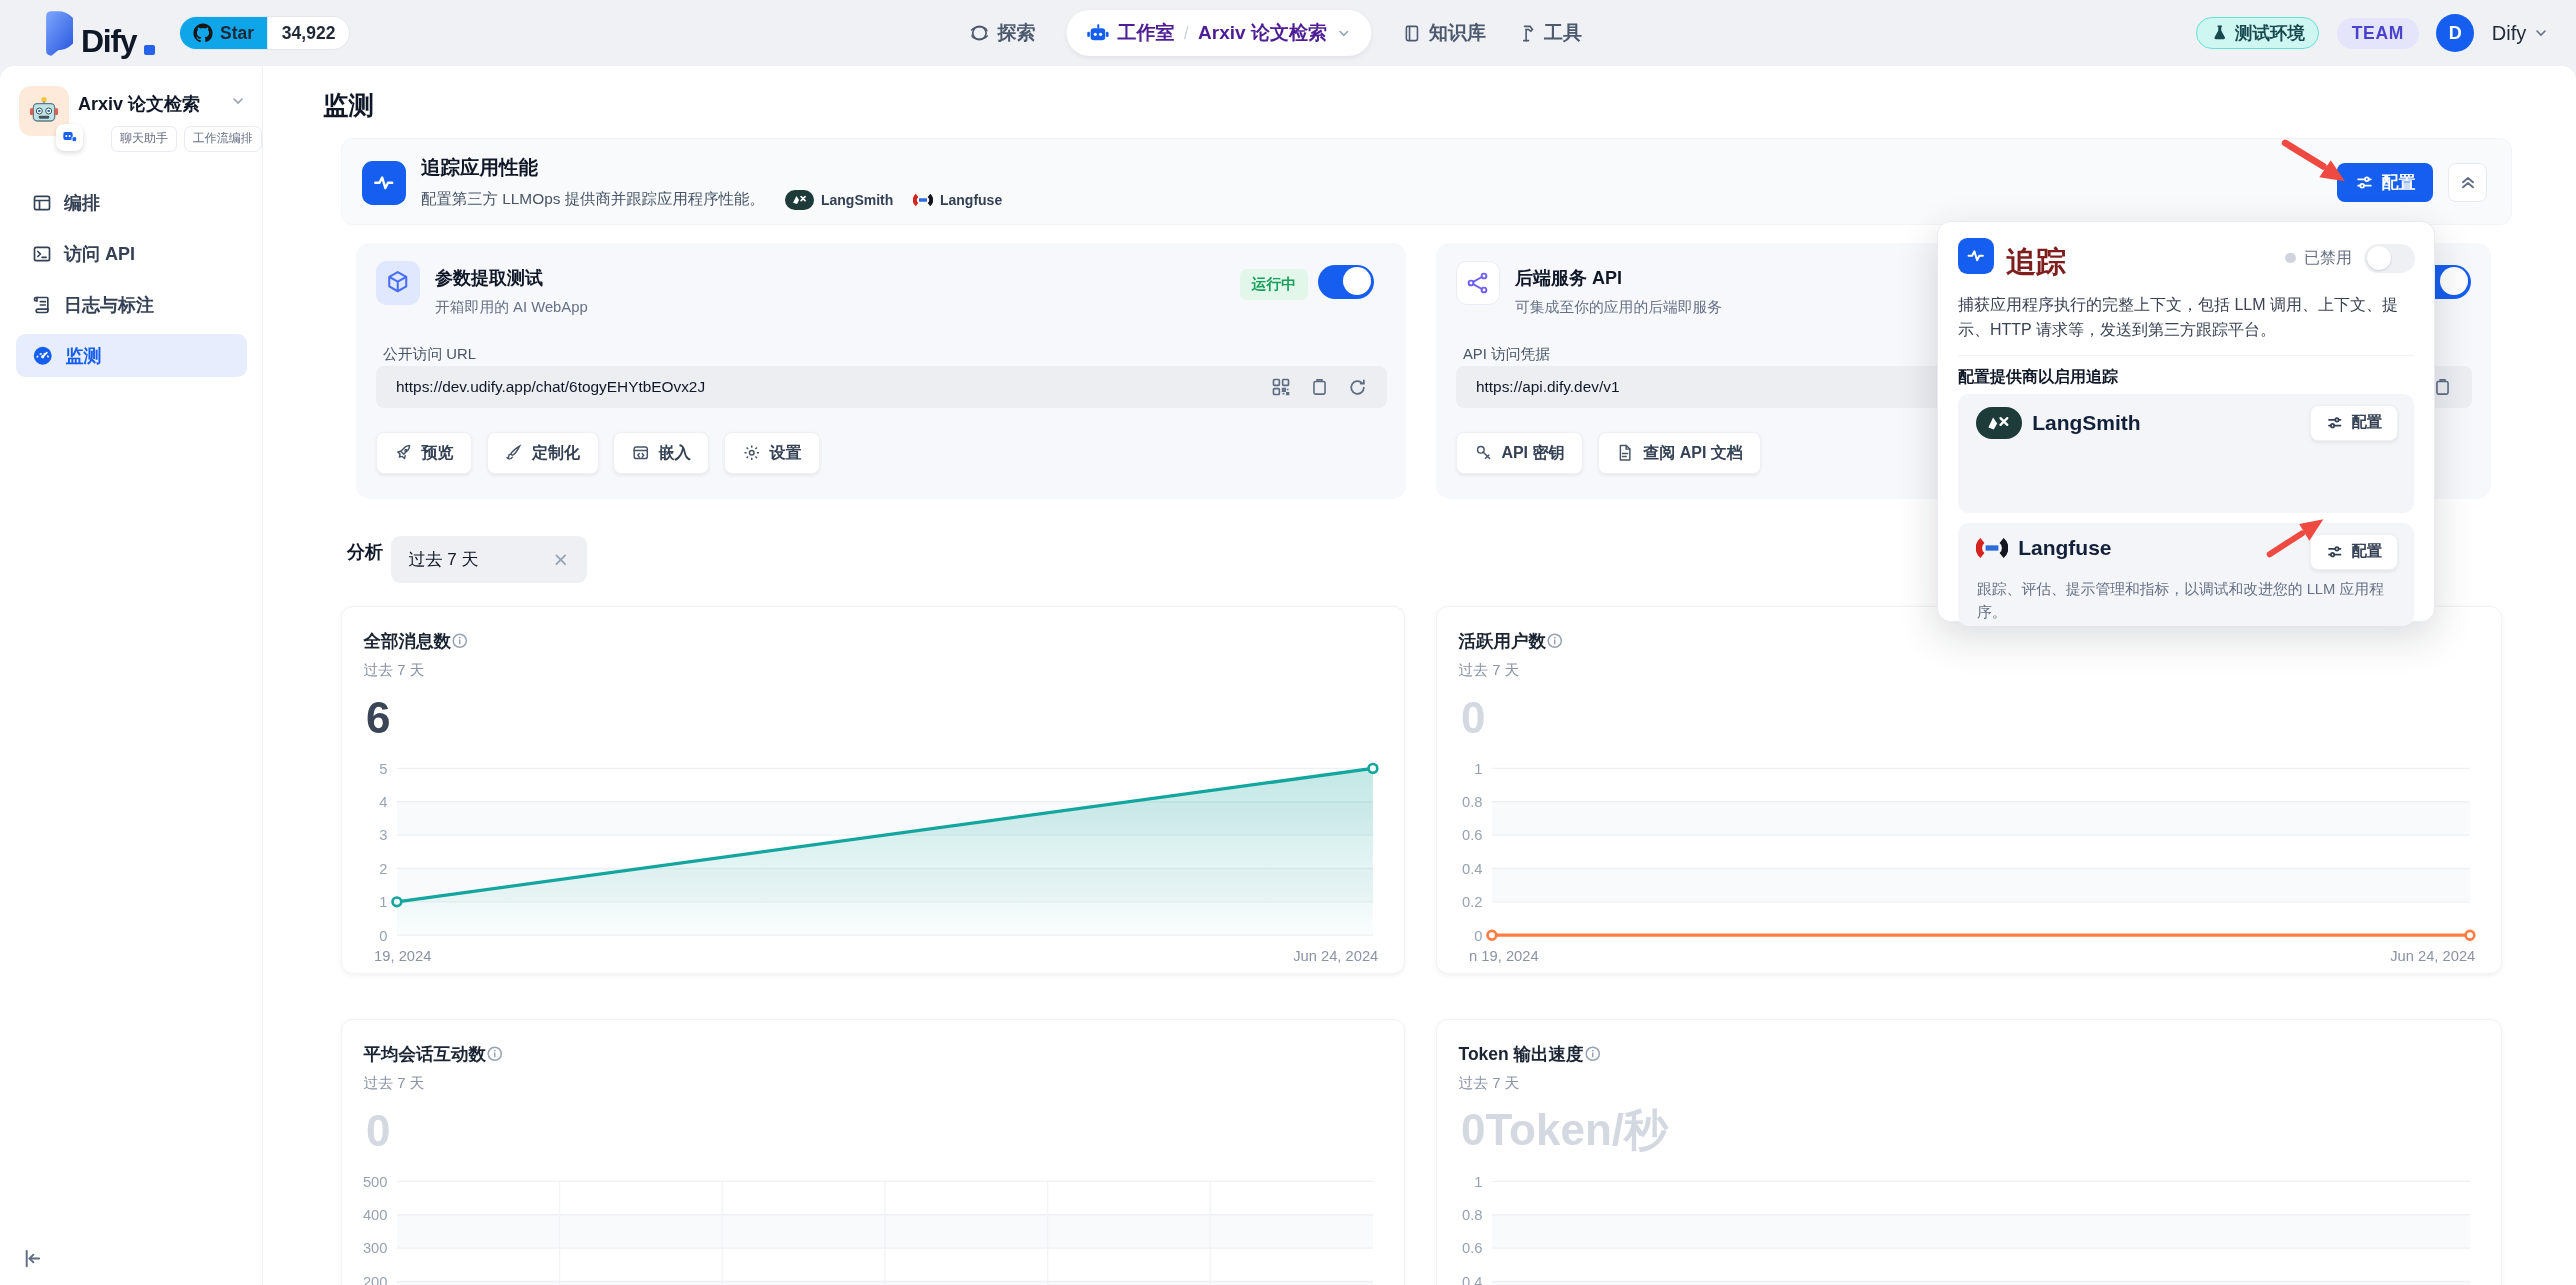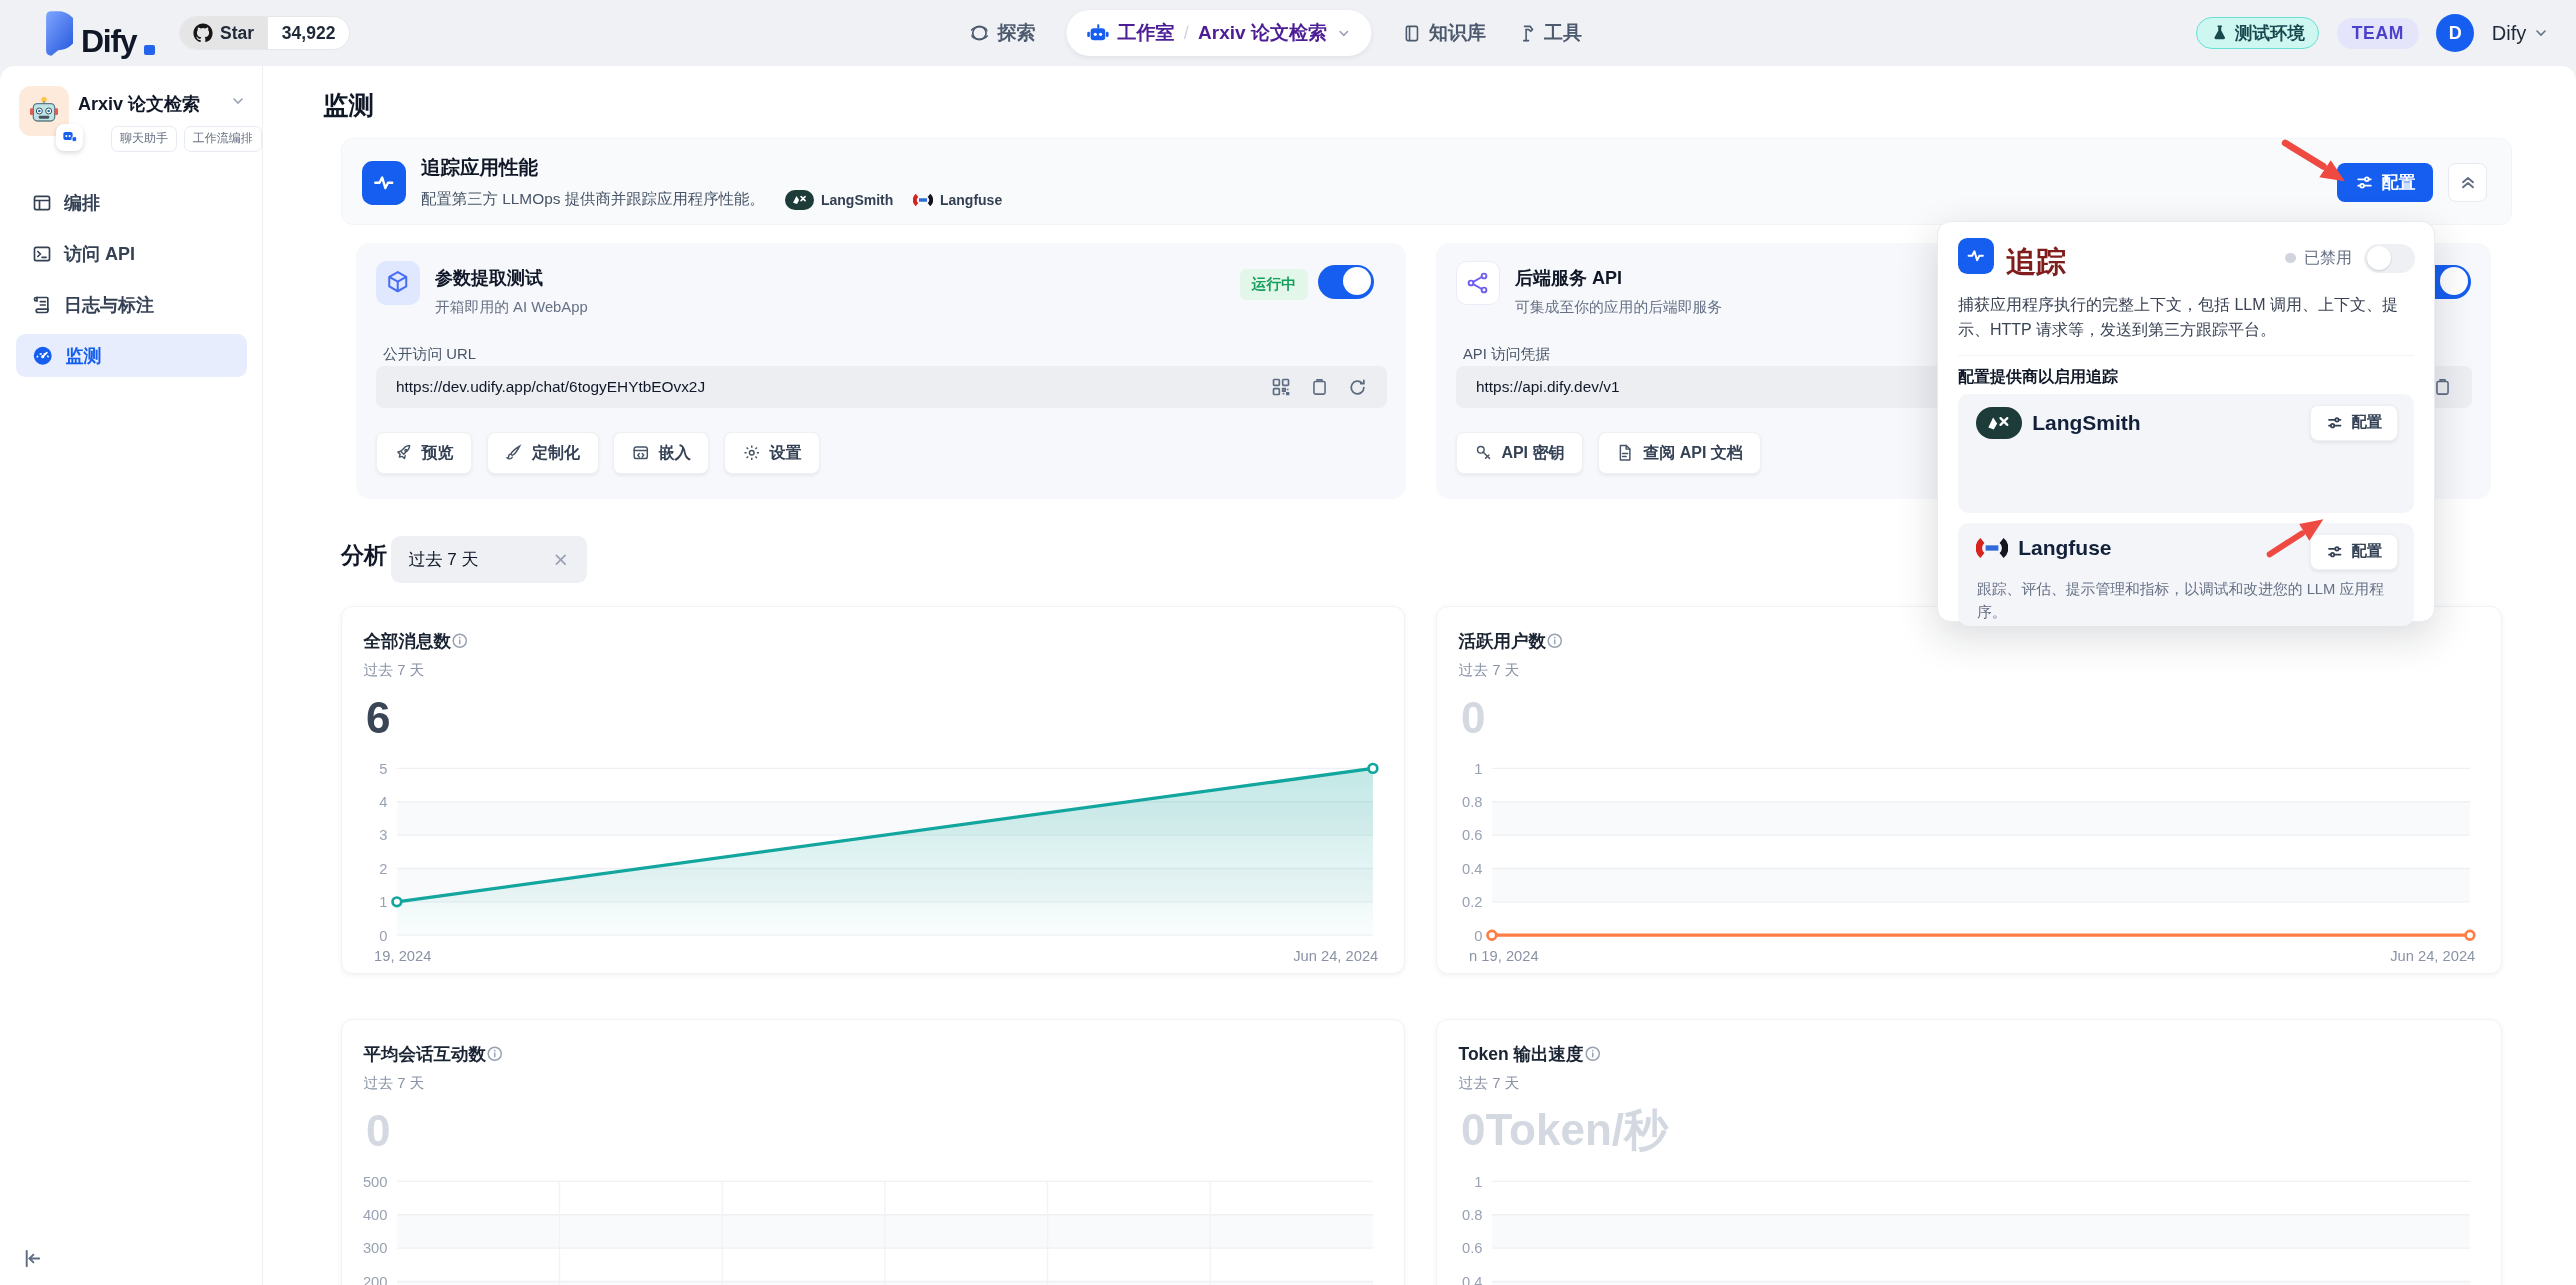--- a/index.html
+++ b/index.html
@@ -13,21 +13,21 @@
   }
   svg { display: block; }
 
   
   .header { position: absolute; left:0; top:0; width:2576px; height:66px; }
   .h-left { position:absolute; left:42px; top:0; height:66px; display:flex; align-items:center; gap:24px; }
   .logo { display:flex; align-items:flex-end; gap:8px; }
   .logo-text { font-size:32px; font-weight:800; letter-spacing:-1.3px; color:#101828; line-height:1; }
   .logo-underscore { width:10.7px; height:9.4px; background:#2563eb; border-radius:2px; margin-bottom:2px; }
   .star-badge { display:flex; height:34px; border:1.3px solid #e4e7ec; border-radius:17.5px; overflow:hidden; background:#fff; font-size:17.5px; }
-  .star-left { display:flex; align-items:center; gap:6.7px; padding:0 13.4px; background:#e5e5e5; border-right:1.3px solid #e4e7ec; color:#1f2937; font-weight:600; }
+  .star-left { display:flex; align-items:center; gap:6.7px; padding:0 13.4px; background:#0ea5e9; border-right:1.3px solid #e4e7ec; color:#1f2937; font-weight:600; }
   .star-right { display:flex; align-items:center; padding:0 13.4px; font-weight:700; color:#1f2937; }
   .h-center { position:absolute; left:50%; top:0; height:66px; transform:translateX(-52%); display:flex; align-items:center; gap:31px; }
   .nav-item { display:flex; align-items:center; gap:8px; font-size:19px; font-weight:600; color:#4d5a6e; }
   .nav-pill { display:flex; align-items:center; gap:9.4px; background:#fff; height:46px; border-radius:27px; padding:0 20px; box-shadow:0 2px 5.4px rgba(16,24,40,.07); }
   .nav-pill .ws { color:#4c1d95; font-weight:700; font-size:19px; display:flex; gap:8px; align-items:center; }
   .nav-slash { color:#cdd3dd; font-size:17.5px; }
   .h-right { position:absolute; right:27px; top:0; height:66px; display:flex; align-items:center; gap:17.5px; }
   .env-badge { display:flex; align-items:center; gap:6.7px; height:32px; padding:0 13.4px; border-radius:16px; background:#cff7f2; border:1.3px solid #67e0d6; color:#17494e; font-size:17.5px; font-weight:700; }
   .team-badge { display:flex; align-items:center; height:31px; padding:0 14.8px; border-radius:15.4px; background:#e4e5fb; color:#4c41cc; font-size:17.5px; font-weight:800; letter-spacing:0.7px; }
   .avatar { width:38px; height:38px; border-radius:50%; background:#155eef; color:#fff; font-size:18px; font-weight:700; display:flex; align-items:center; justify-content:center; }
@@ -76,21 +76,21 @@
   .toggle::after { content:""; position:absolute; top:2.7px; right:2.7px; width:28px; height:28px; border-radius:50%; background:#fff; }
   .card-toggle { position:absolute; right:32px; top:21.5px; }
   .url-label { position:absolute; left:27px; top:102px; font-size:14.8px; color:#475467; }
   .url-bar { position:absolute; left:20px; right:19px; top:123px; height:42px; background:#eceef2; border-radius:8px; display:flex; align-items:center; padding:0 20px; }
   .url-text { font-size:15.4px; color:#101828; flex:1 1 auto; white-space:nowrap; overflow:hidden; }
   .url-icons { display:flex; align-items:center; gap:19px; color:#5d6b82; }
   .actions { position:absolute; left:20px; top:189px; display:flex; gap:14.8px; }
   .act-btn { height:42px; padding:0 17.5px; background:#fff; border:1.3px solid #eef0f4; box-shadow:0 1.3px 3.4px rgba(16,24,40,.06); border-radius:8px; display:flex; align-items:center; gap:9.4px; font-size:16px; font-weight:600; color:#344054; }
 
   
-  .an-label { position:absolute; left:78px; top:474px; font-size:23px; font-weight:800; color:#101828; }
+  .an-label { position:absolute; left:84px; top:474px; font-size:18px; font-weight:800; color:#101828; }
   .an-pill { position:absolute; left:128px; top:470px; width:196px; height:47px; background:#eef0f4; border-radius:9.4px; display:flex; align-items:center; justify-content:space-between; padding:0 17.5px; font-size:17px; color:#101828; }
   .an-x { color:#98a2b3; }
 
   
   .chart-card { position:absolute; height:368px; background:#fff; border:1.3px solid #f1f3f6; border-radius:12px; box-shadow:0 1.3px 5.4px rgba(16,24,40,.05); }
   .cc-1 { left:78px; top:540px; width:1064px; }
   .cc-2 { left:1173px; top:540px; width:1066px; }
   .cc-3 { left:78px; top:953px; width:1064px; }
   .cc-4 { left:1173px; top:953px; width:1066px; }
   .ch-title { position:absolute; left:21.5px; top:21.5px; display:flex; align-items:center; font-size:17.5px; font-weight:700; color:#1a2433; }

